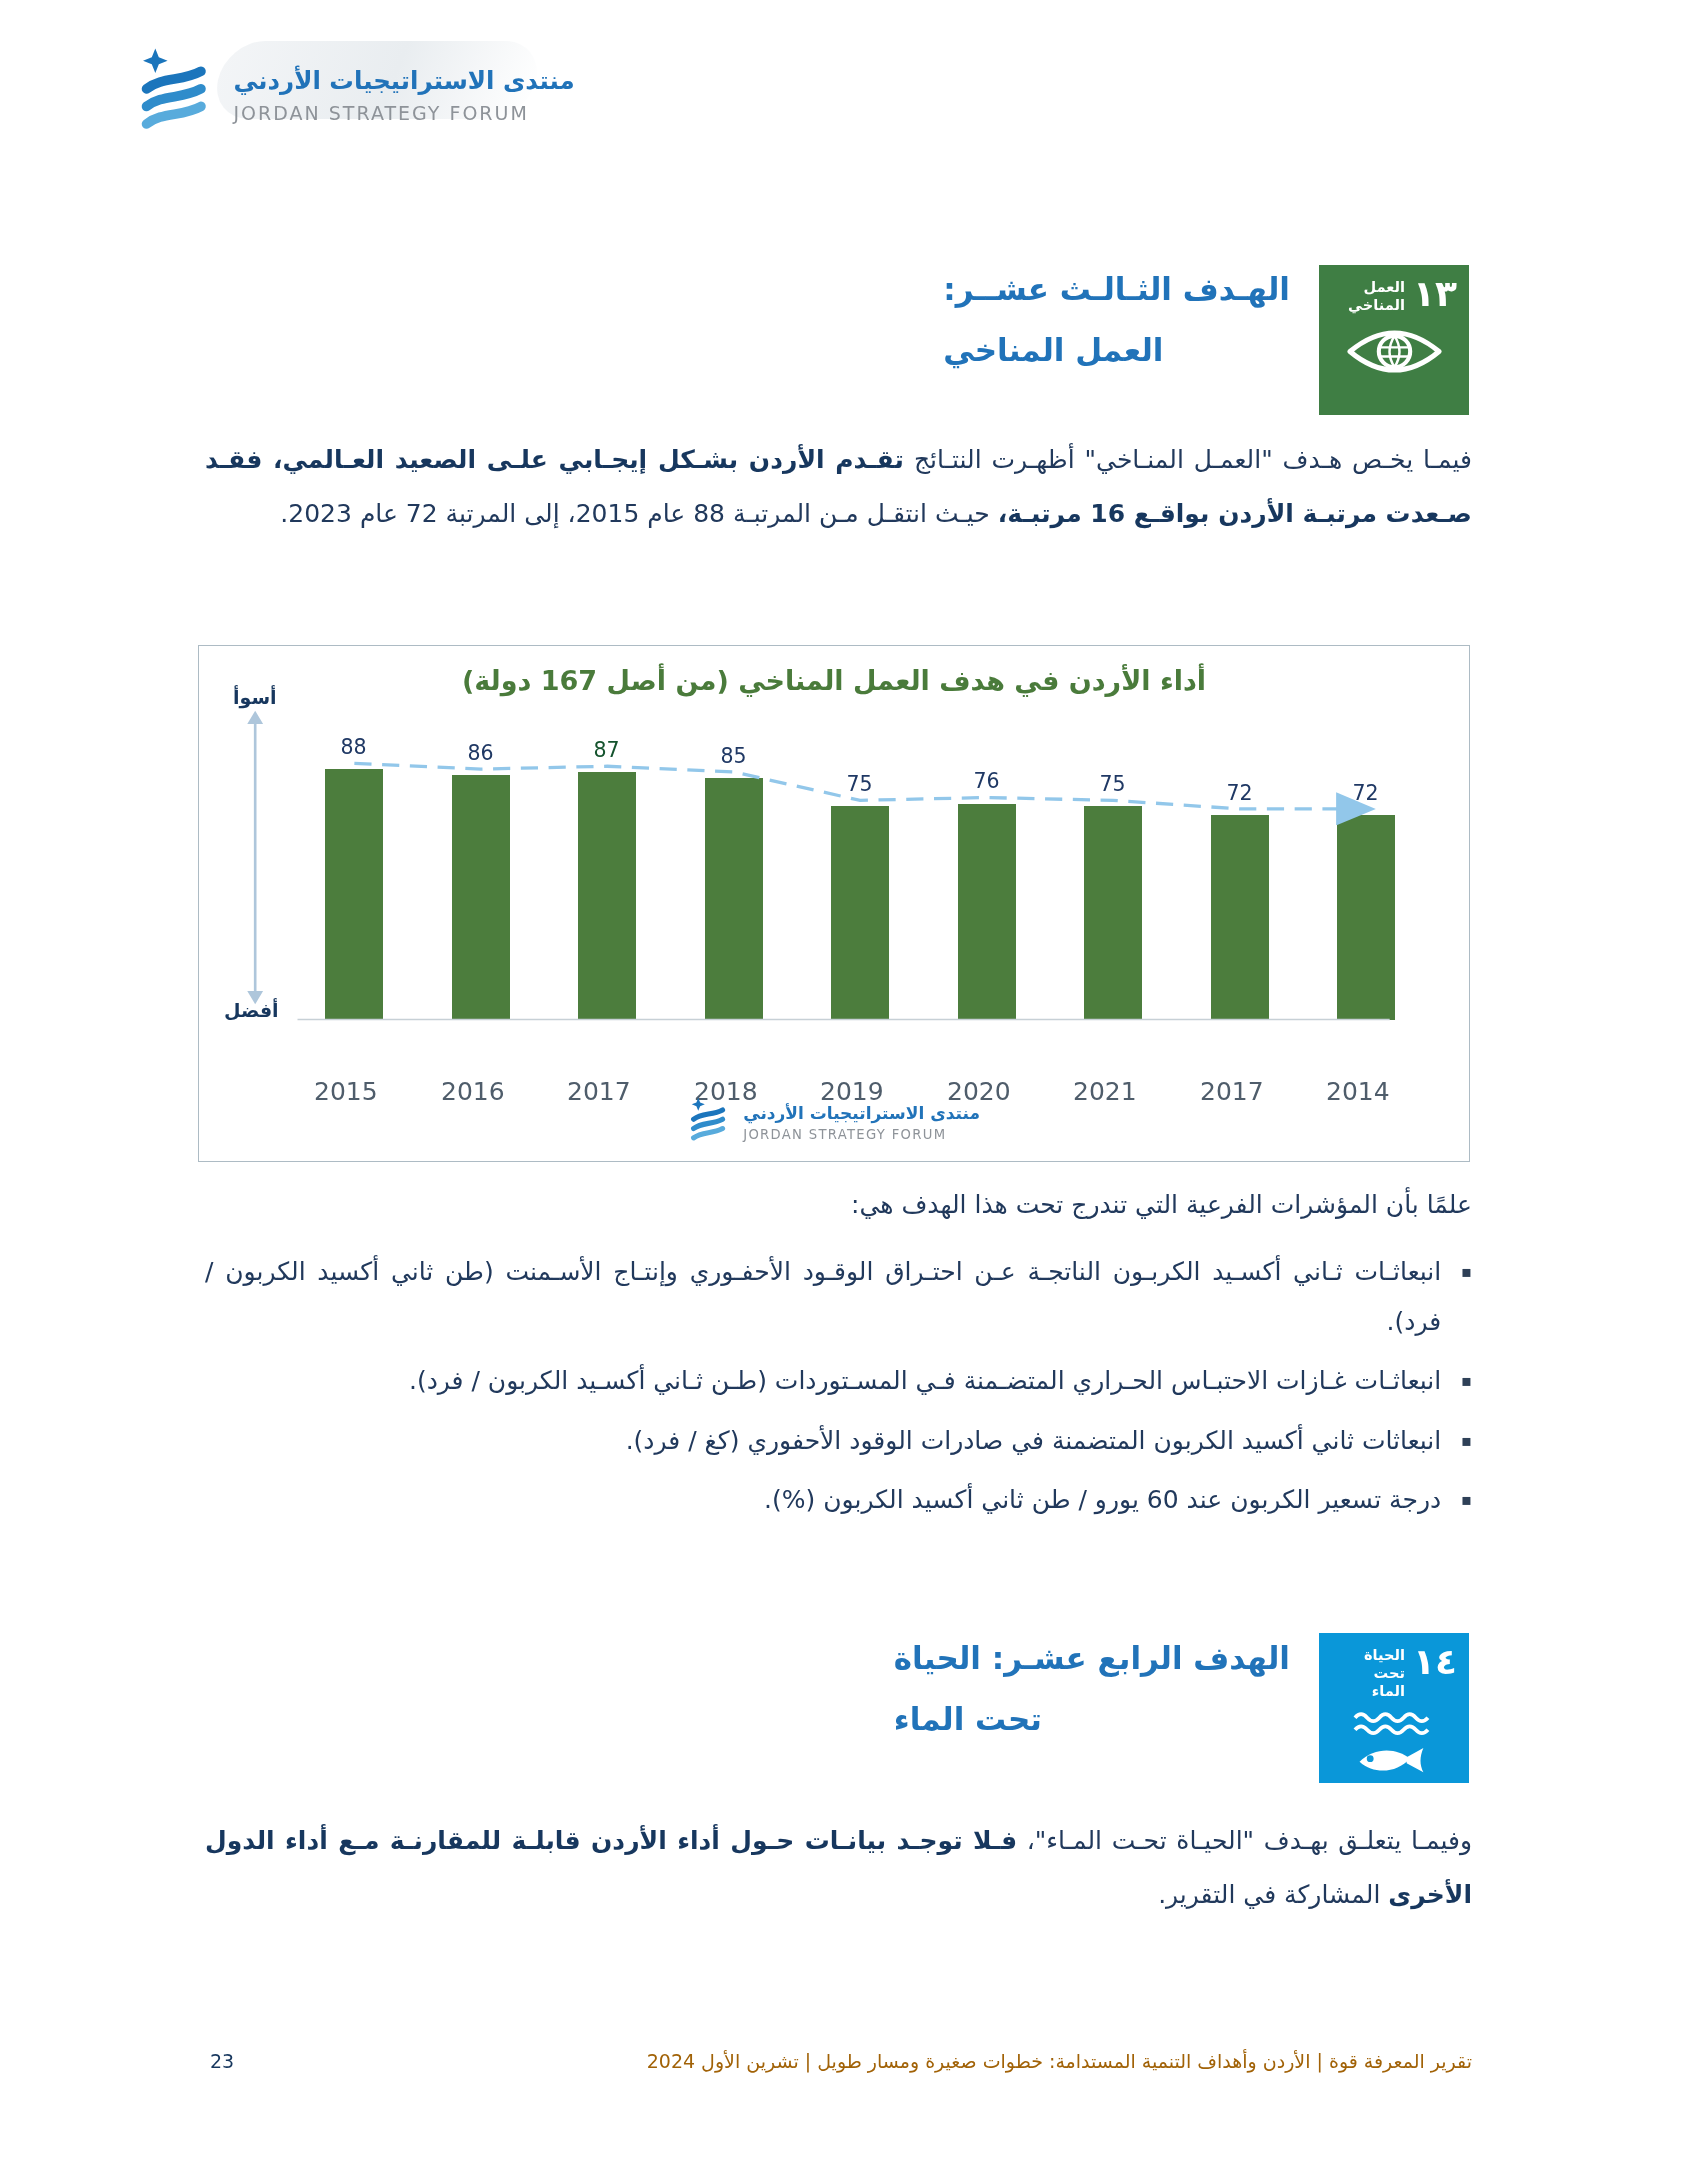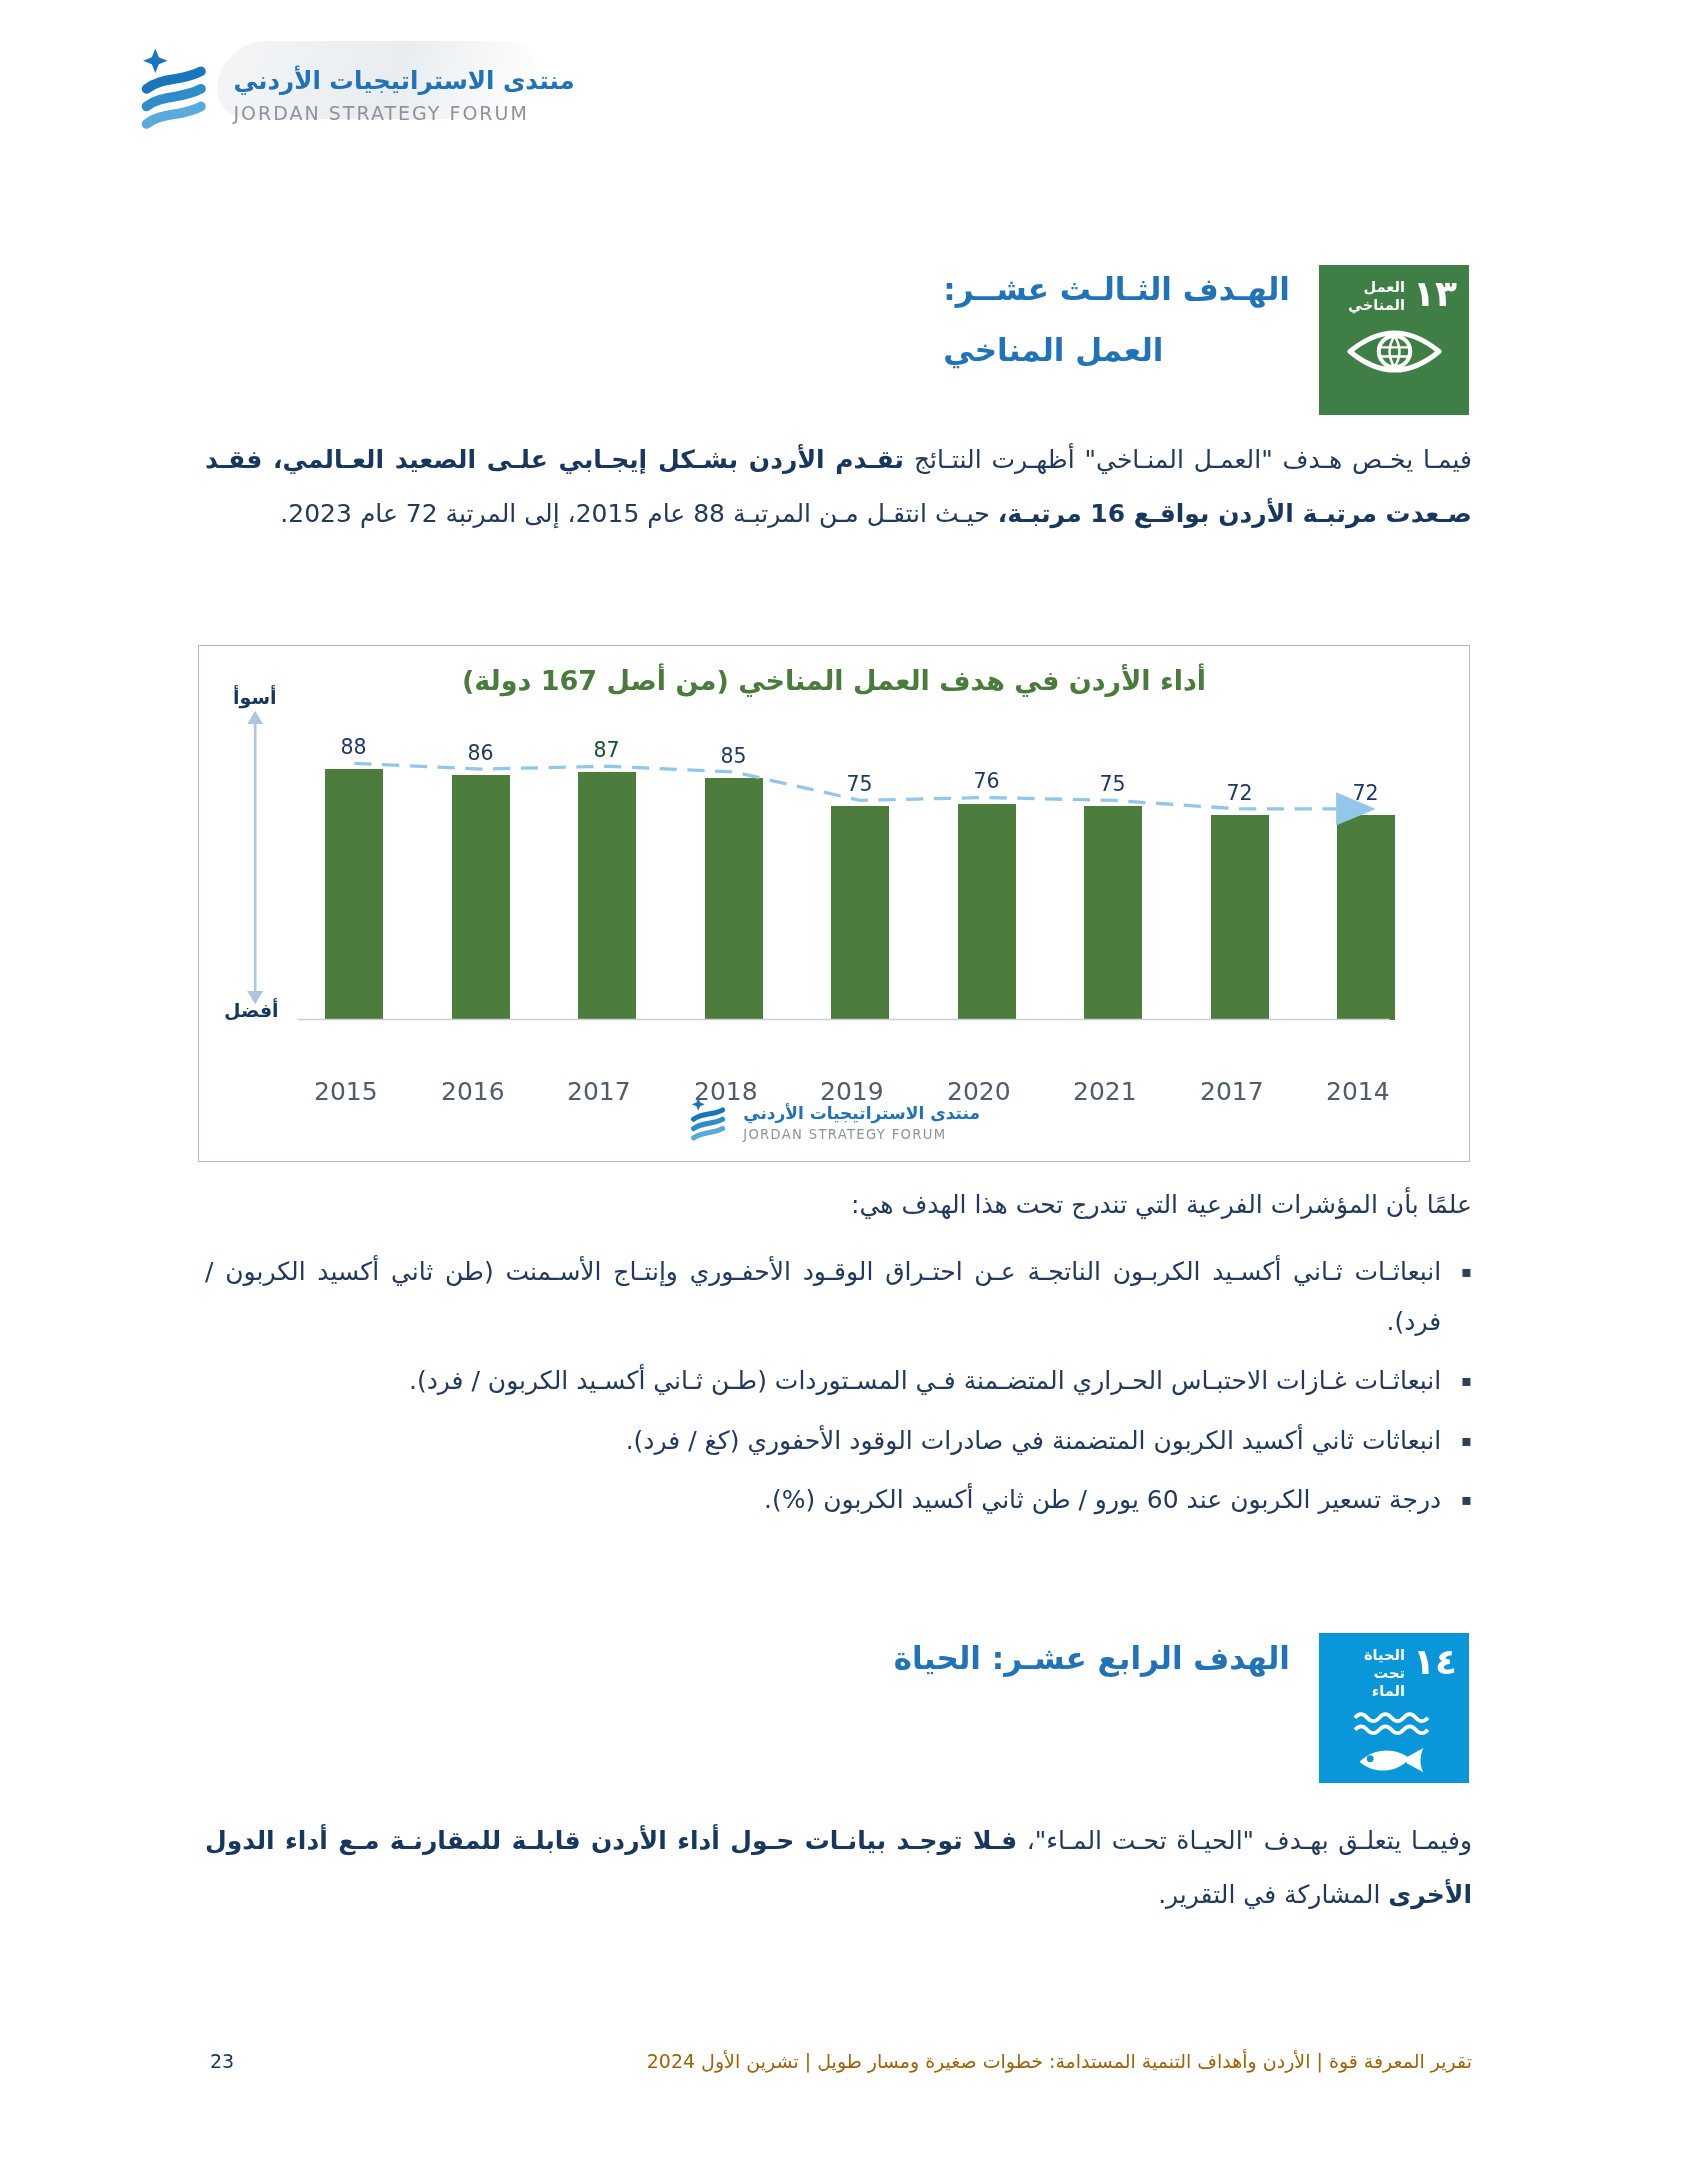--- a/index.html
+++ b/index.html
@@ -201,19 +201,20 @@
     <path d="M8,14 q8,-9 16,0 t16,0 t16,0 t16,0 t16,0 t16,0" stroke="#fff" stroke-width="5" fill="none"></path>
     <path d="M8,30 q8,-9 16,0 t16,0 t16,0 t16,0 t16,0 t16,0" stroke="#fff" stroke-width="5" fill="none"></path>
     <path d="M14,72 C34,52 64,54 80,68 C64,86 34,90 14,72 Z" fill="#fff"></path>
     <path d="M76,66 L98,54 C93,66 93,76 98,86 L76,74 Z" fill="#fff"></path>
     <circle cx="28" cy="68" r="4.5" fill="#0A97D9"></circle>
   </svg>
 </div>
 
 <div class="goal-heading" style="top:1628px">
   <div>الهدف الرابع عشـر: الحياة</div>
+  <div>تحت الماء</div>
 </div>
 
 <p class="body-text" style="top:1814px"><span>وفيمـا يتعلـق بهـدف "الحيـاة تحـت المـاء"، </span><span class="b">فـلا توجـد بيانـات حـول أداء الأردن قابلـة للمقارنـة مـع أداء الدول الأخرى</span><span> المشاركة في التقرير.</span></p>
 
 <div class="footer-text">تقرير المعرفة قوة | الأردن وأهداف التنمية المستدامة: خطوات صغيرة ومسار طويل | تشرين الأول 2024</div>
 <div class="page-num">23</div>
 
 
 </body></html>

